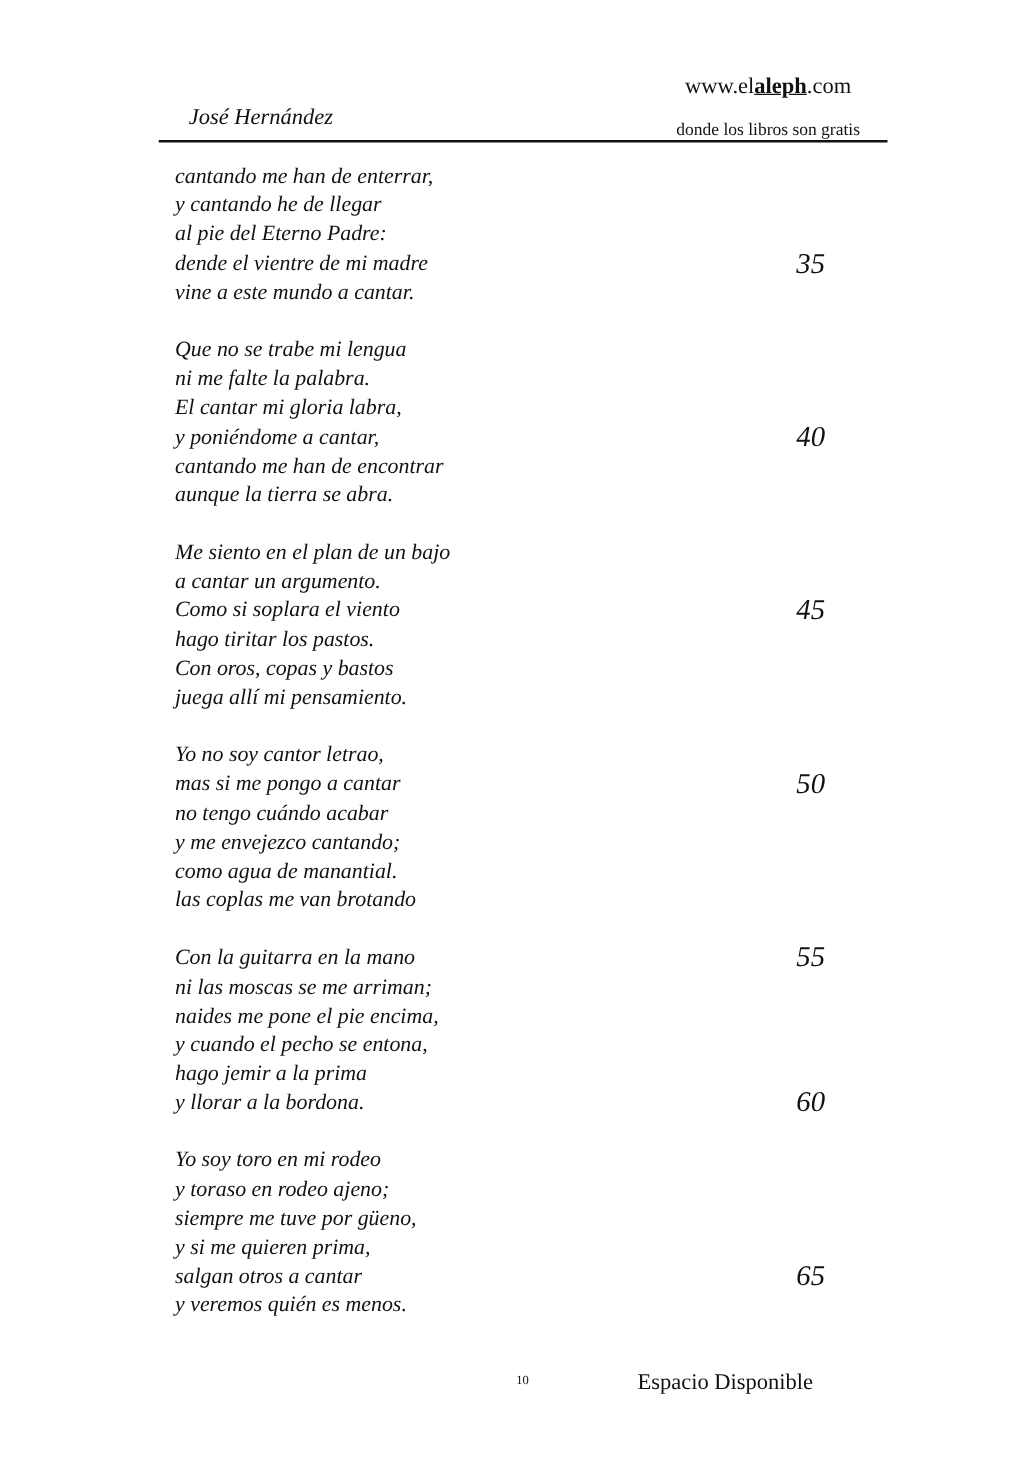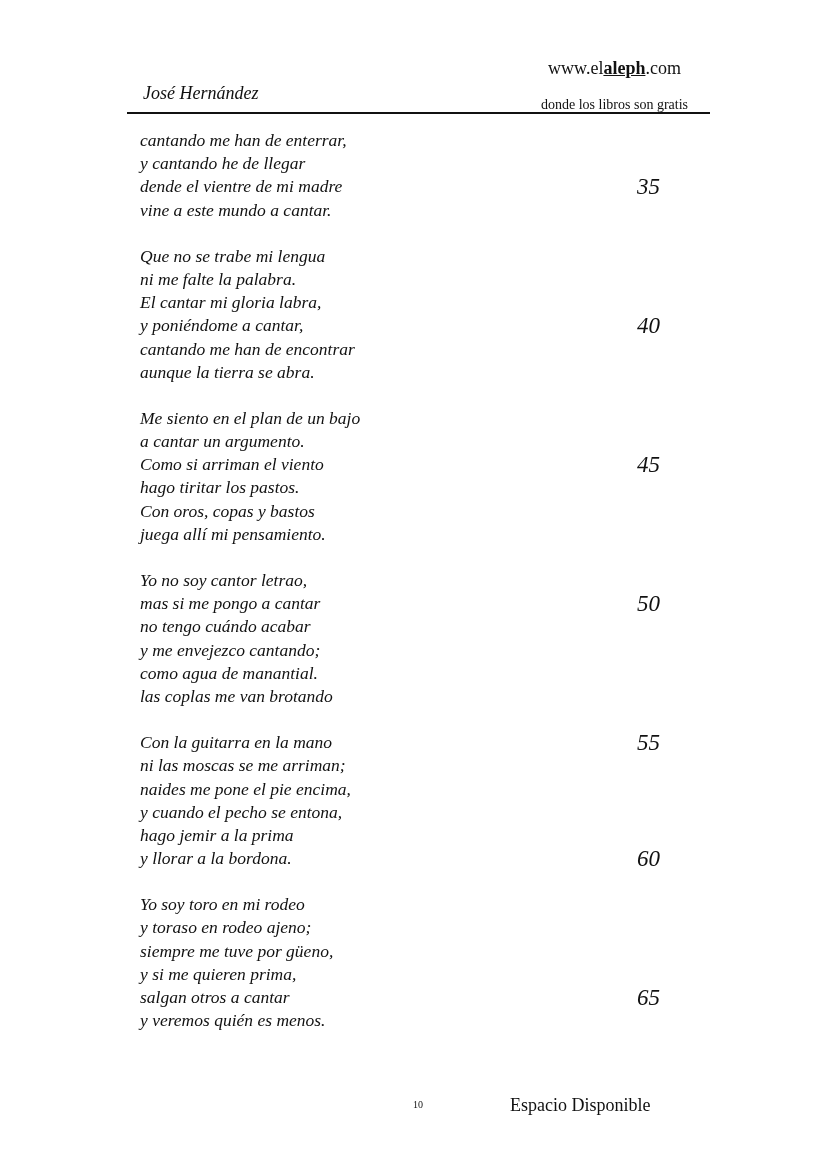--- a/index.html
+++ b/index.html
@@ -17,21 +17,21 @@
     }
     .page-header {
       position: absolute;
       left: 127px;
       top: 55px;
       width: 583px;
       height: 58px;
     }
     .author {
       position: absolute;
-      left: 16px;
+      left: 24px;
       top: 27px;
       font-style: italic;
       font-size: 18px;
       line-height: 22px;
     }
     .site-block {
       position: absolute;
       right: 22px;
       top: 2px;
       text-align: center;
@@ -112,37 +112,38 @@
     <span class="site-tagline">donde los libros son gratis</span>
   </div>
 </header>
 <div class="header-rule"></div>
 
 <main class="poem">
 
   <div class="stanza">
     <div class="verse"><span>cantando me han de enterrar,</span><span class="line-num"></span></div>
     <div class="verse"><span>y cantando he de llegar</span><span class="line-num"></span></div>
+    <div class="verse"><span>al pie del Eterno Padre:</span><span class="line-num"></span></div>
     <div class="verse"><span>dende el vientre de mi madre</span><span class="line-num">35</span></div>
     <div class="verse"><span>vine a este mundo a cantar.</span><span class="line-num"></span></div>
   </div>
 
   <div class="stanza">
     <div class="verse"><span>Que no se trabe mi lengua</span><span class="line-num"></span></div>
     <div class="verse"><span>ni me falte la palabra.</span><span class="line-num"></span></div>
     <div class="verse"><span>El cantar mi gloria labra,</span><span class="line-num"></span></div>
     <div class="verse"><span>y poniéndome a cantar,</span><span class="line-num">40</span></div>
     <div class="verse"><span>cantando me han de encontrar</span><span class="line-num"></span></div>
     <div class="verse"><span>aunque la tierra se abra.</span><span class="line-num"></span></div>
   </div>
 
   <div class="stanza">
     <div class="verse"><span>Me siento en el plan de un bajo</span><span class="line-num"></span></div>
     <div class="verse"><span>a cantar un argumento.</span><span class="line-num"></span></div>
-    <div class="verse"><span>Como si arriman el viento</span><span class="line-num">45</span></div>
+    <div class="verse"><span>Como si soplara el viento</span><span class="line-num">45</span></div>
     <div class="verse"><span>hago tiritar los pastos.</span><span class="line-num"></span></div>
     <div class="verse"><span>Con oros, copas y bastos</span><span class="line-num"></span></div>
     <div class="verse"><span>juega allí mi pensamiento.</span><span class="line-num"></span></div>
   </div>
 
   <div class="stanza">
     <div class="verse"><span>Yo no soy cantor letrao,</span><span class="line-num"></span></div>
     <div class="verse"><span>mas si me pongo a cantar</span><span class="line-num">50</span></div>
     <div class="verse"><span>no tengo cuándo acabar</span><span class="line-num"></span></div>
     <div class="verse"><span>y me envejezco cantando;</span><span class="line-num"></span></div>

